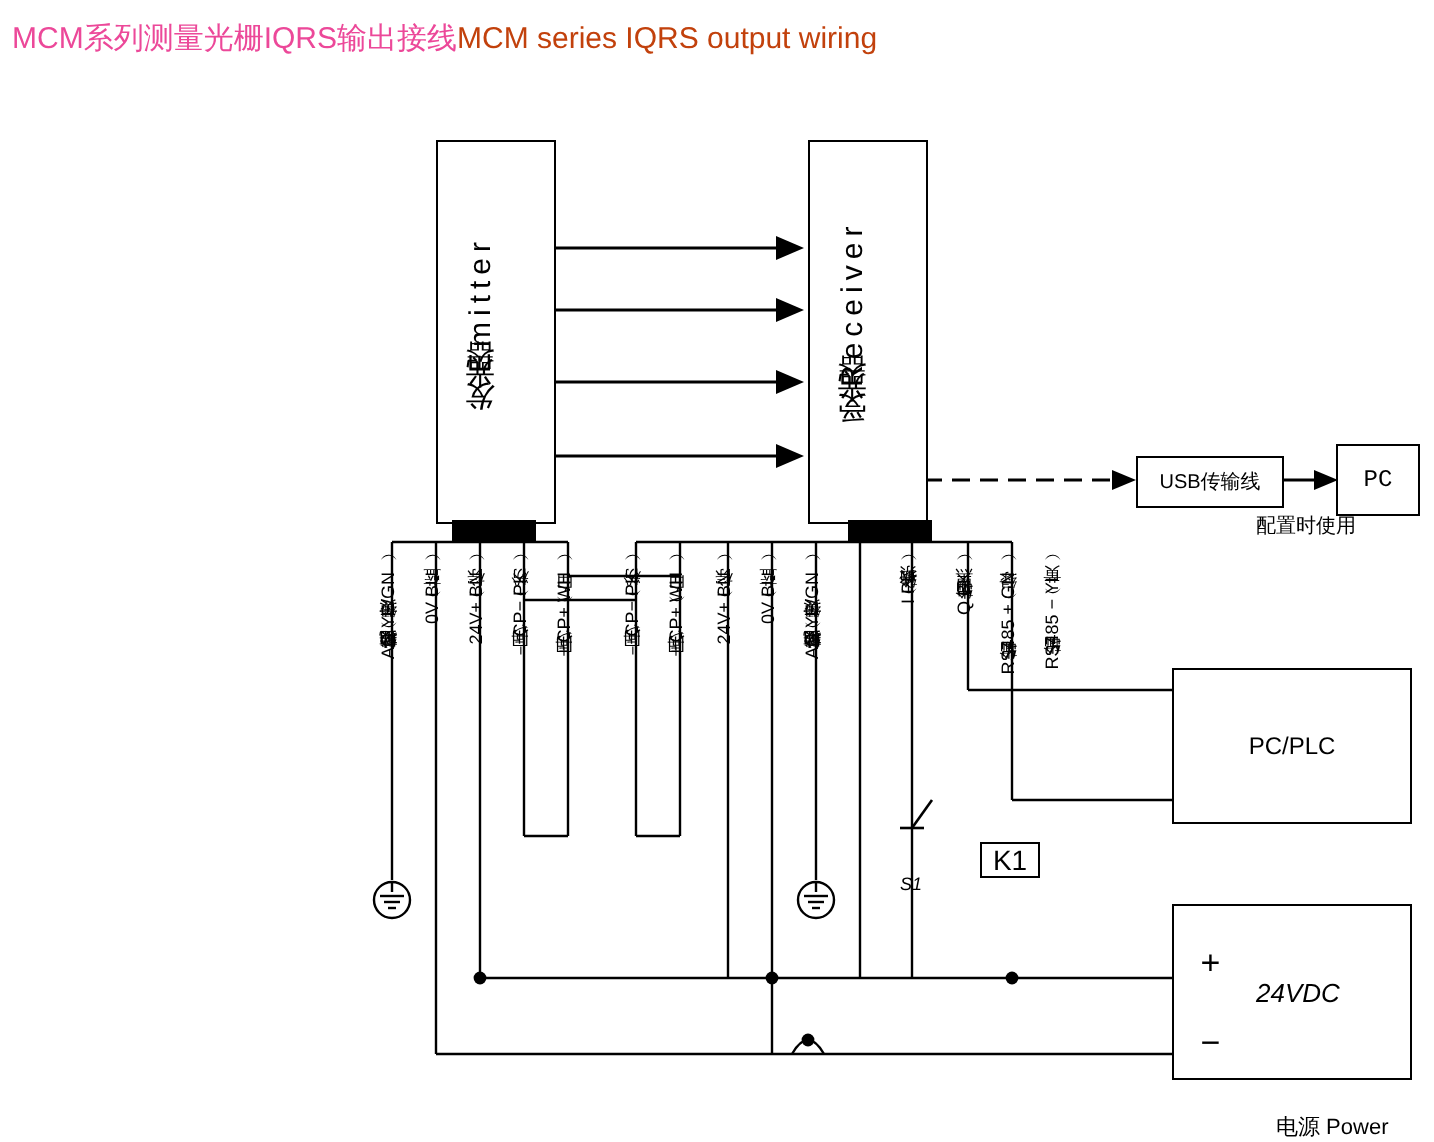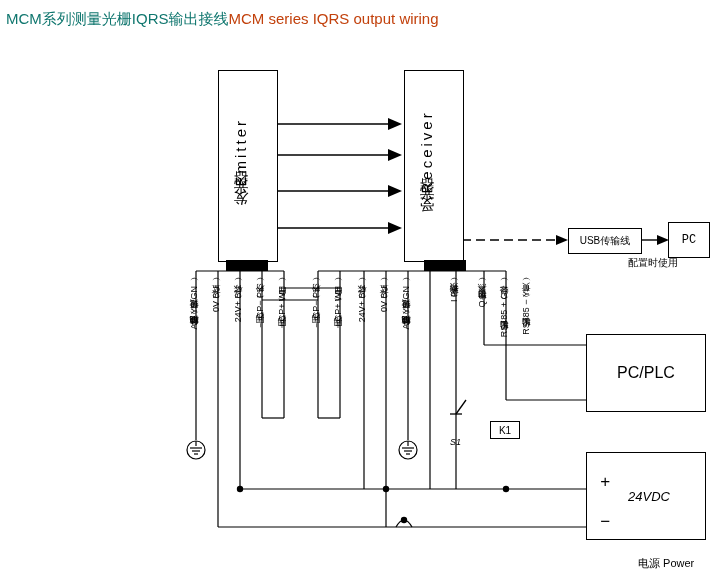--- a/index.html
+++ b/index.html
@@ -6,21 +6,21 @@
   body{
     width:717px;height:571px;background:#ffffff;
     font-family:"Liberation Sans", sans-serif;
     color:#000;overflow:hidden;position:relative;
   }
   #stage{position:absolute;left:0;top:0;width:717px;height:571px;}
   .title{
     position:absolute;left:6px;top:10px;
     font-size:15px;color:#2f3b52;white-space:nowrap;
   }
-  .title .cn{color:#0f766e;}
+  .title .cn{color:#ec4899;}
   .title .en{color:#c2410c;}
 
   
   .vlabel{
     position:absolute;
     writing-mode:vertical-rl;
     text-orientation:mixed;
     transform:rotate(180deg);
     font-size:9px;line-height:1.05;
     white-space:nowrap;
@@ -160,29 +160,29 @@
 
   <div class="devbox" style="left:404px;top:70px;width:58px;height:190px;"></div>
   <div class="devlabel" style="left:418px;top:82px;height:170px;">受 光 器  Receiver</div>
   <div class="connblock" style="left:424px;top:260px;width:42px;height:11px;"></div>
 
   <div class="plainbox" style="left:568px;top:228px;width:72px;height:24px;font-size:10px;">USB传输线</div>
   <div class="cap" style="left:588px;top:256px;font-size:10px;">配置时使用</div>
 
   <div class="plainbox" style="left:668px;top:222px;width:40px;height:34px;font-size:12px;font-family:Liberation Mono, monospace;">PC</div>
 
-  <div class="plainbox" style="left:586px;top:334px;width:118px;height:76px;font-size:16px;">PC/PLC</div>
+  <div class="plainbox" style="left:586px;top:334px;width:118px;height:76px;font-size:12px;">PC/PLC</div>
 
   <div class="plainbox" style="left:586px;top:452px;width:118px;height:86px;"></div>
   <div class="smalltxt" style="left:600px;top:472px;font-size:17px;">+</div>
   <div class="smalltxt" style="left:600px;top:512px;font-size:17px;">−</div>
   <div class="smalltxt" style="left:628px;top:489px;font-size:13px;">24VDC</div>
   <div class="cap" style="left:598px;top:544px;font-size:11px;margin-top:12px;">电源  Power</div>
 
-  <div class="plainbox" style="left:490px;top:421px;width:28px;height:16px;font-size:10px;">K1</div>
+  <div class="plainbox" style="left:490px;top:421px;width:28px;height:16px;font-size:14px;">K1</div>
   <div class="smalltxt" style="left:450px;top:437px;">S1</div>
 
   <div class="vlabel" style="left:190px;top:286px;">辅助接地 AG（黄绿 YE/GN）</div>
   <div class="vlabel" style="left:212px;top:286px;">0V（蓝 BU）</div>
   <div class="vlabel" style="left:234px;top:286px;">24V+（棕 BN）</div>
   <div class="vlabel" style="left:256px;top:286px;">同步－ CP−（粉 PK）</div>
   <div class="vlabel" style="left:278px;top:286px;">同步＋ CP+（白 WH）</div>
 
   <div class="vlabel" style="left:312px;top:286px;">同步－ CP−（粉 PK）</div>
   <div class="vlabel" style="left:334px;top:286px;">同步＋ CP+（白 WH）</div>

